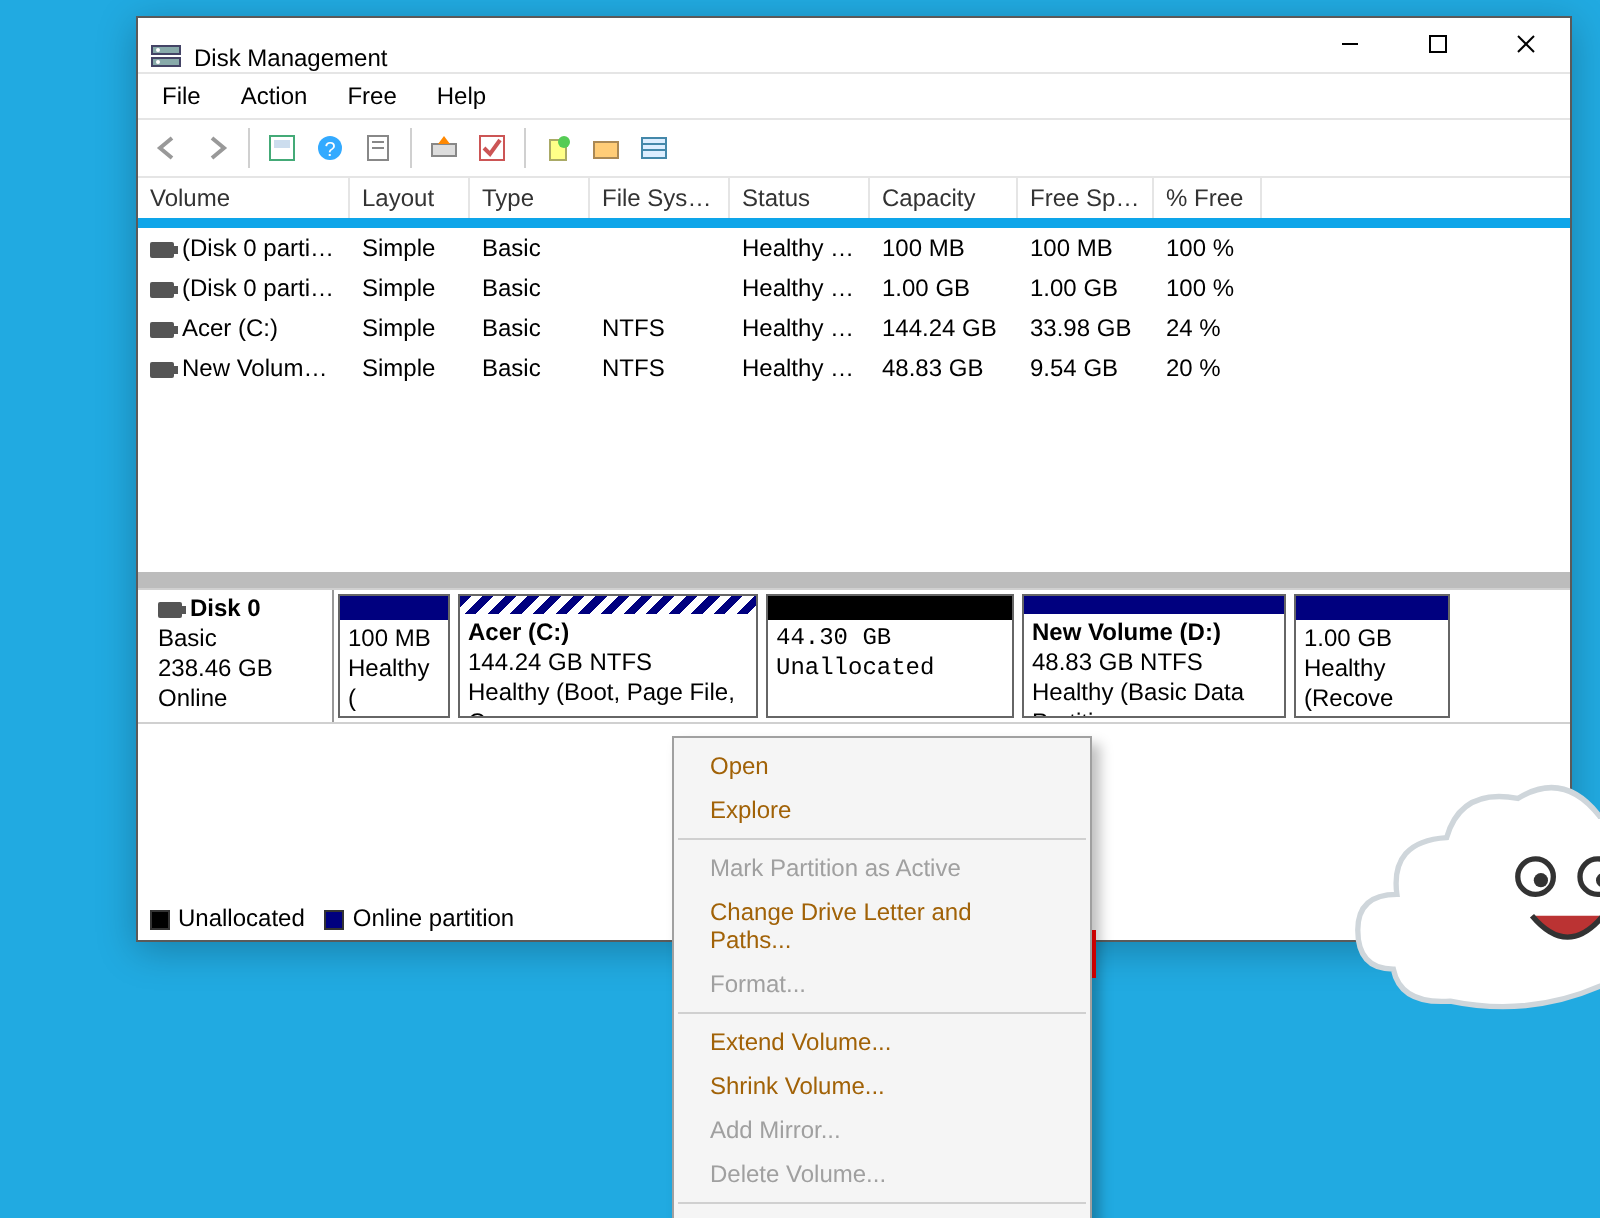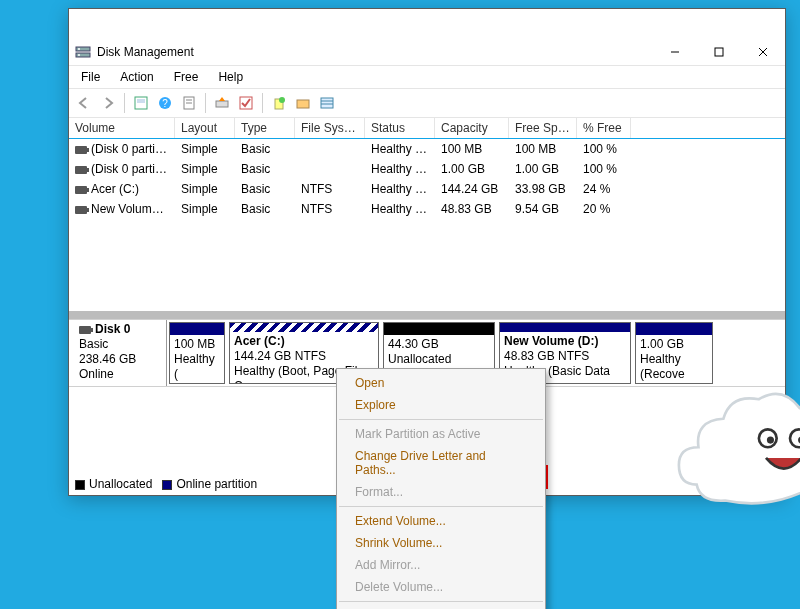--- a/index.html
+++ b/index.html
@@ -17,44 +17,43 @@
     position: absolute;
     left: 68px;
     top: 8px;
     width: 718px;
     background: #fff;
     border: 1px solid #5a5a5a;
     box-shadow: 0 4px 18px rgba(0,0,0,0.25);
   }
   .titlebar {
     display: flex;
-    align-items: center;
+    align-items: flex-end;
     height: 28px;
     border-bottom: 1px solid #e5e5e5;
     padding-left: 6px;
-    margin-top: 29px;
   }
   .titlebar .appicon { width:16px; height:16px; margin-right:6px; }
   .titlebar .title { flex:1; font-size:12px; color:#000; }
   .winbtn { width:44px; height:28px; display:flex; align-items:center; justify-content:center; color:#333; }
   .winbtn svg { width:10px; height:10px; }
   .menubar { display:flex; gap:4px; padding:2px 4px; }
   .menubar span { padding:2px 8px; }
   .toolbar {
     display:flex; align-items:center; gap:2px;
     padding:3px 4px; border-top:1px solid #e5e5e5; border-bottom:1px solid #e5e5e5;
   }
   .tbtn {
     width:22px; height:22px; display:flex; align-items:center; justify-content:center;
     border:1px solid transparent; border-radius:2px;
   }
   .tbtn svg { width:16px; height:16px; }
   .tsep { width:1px; height:20px; background:#d0d0d0; margin:0 3px; }
 
-  .listhead { display:flex; border-bottom:1px solid #0ea5e9; background:#fff;justify-content:flex-end; }
+  .listhead { display:flex; border-bottom:5px solid #0ea5e9; background:#fff;justify-content:flex-end; }
   .listhead div, .listrow div {
     padding:3px 6px; overflow:hidden; white-space:nowrap; text-overflow:ellipsis;
   }
   .listhead div { border-right:1px solid #e5e5e5; color:#333; }
   .listrow { display:flex; }
   .listrow div { border-right:1px solid transparent; }
   .diskicon { display:inline-block; width:12px; height:8px; background:#555; border-radius:1px; margin-right:4px; position:relative; vertical-align:middle; }
   .diskicon::after { content:""; position:absolute; right:-2px; top:2px; width:2px; height:4px; background:#555; }
 
   .c-vol { width:106px; }
@@ -282,21 +281,21 @@
     </div>
     <div id="parts" style="flex:1;display:flex">
         <div class="partbox" style="width: 56px;">
           <div class="pbar bar-blue"></div>
           <div class="ptxt">100 MB<br>Healthy (</div>
         </div>
         <div class="partbox" style="width: 150px;">
           <div class="pbar bar-blue sel"></div>
           <div class="ptxt"><span class="nm">Acer  (C:)</span><br>144.24 GB NTFS<br>Healthy (Boot, Page File, Cras</div>
         </div>
-        <div class="partbox" style="width: 112px;">
+        <div class="partbox" style="width: 124px; font-family: Liberation Mono, monospace;">
           <div class="pbar bar-black"></div>
           <div class="ptxt">44.30 GB<br>Unallocated</div>
         </div>
         <div class="partbox" style="width: 132px;">
           <div class="pbar bar-blue"></div>
           <div class="ptxt"><span class="nm">New Volume  (D:)</span><br>48.83 GB NTFS<br>Healthy (Basic Data Partitio</div>
         </div>
         <div class="partbox" style="width: 78px;">
           <div class="pbar bar-blue"></div>
           <div class="ptxt">1.00 GB<br>Healthy (Recove</div>

